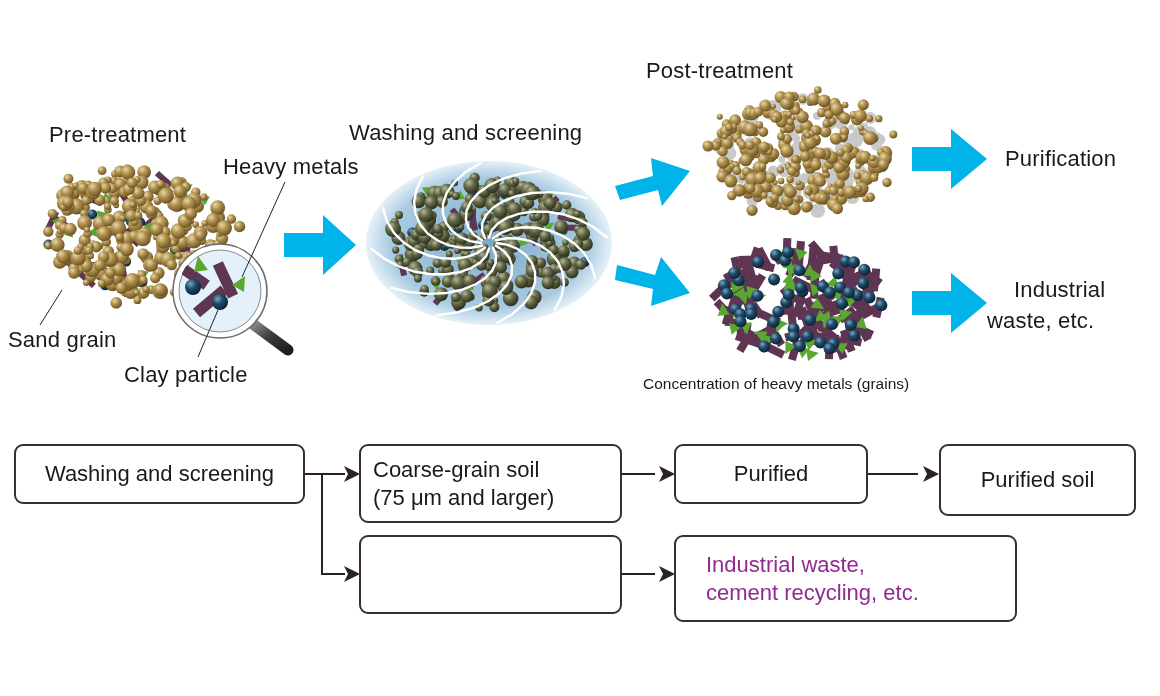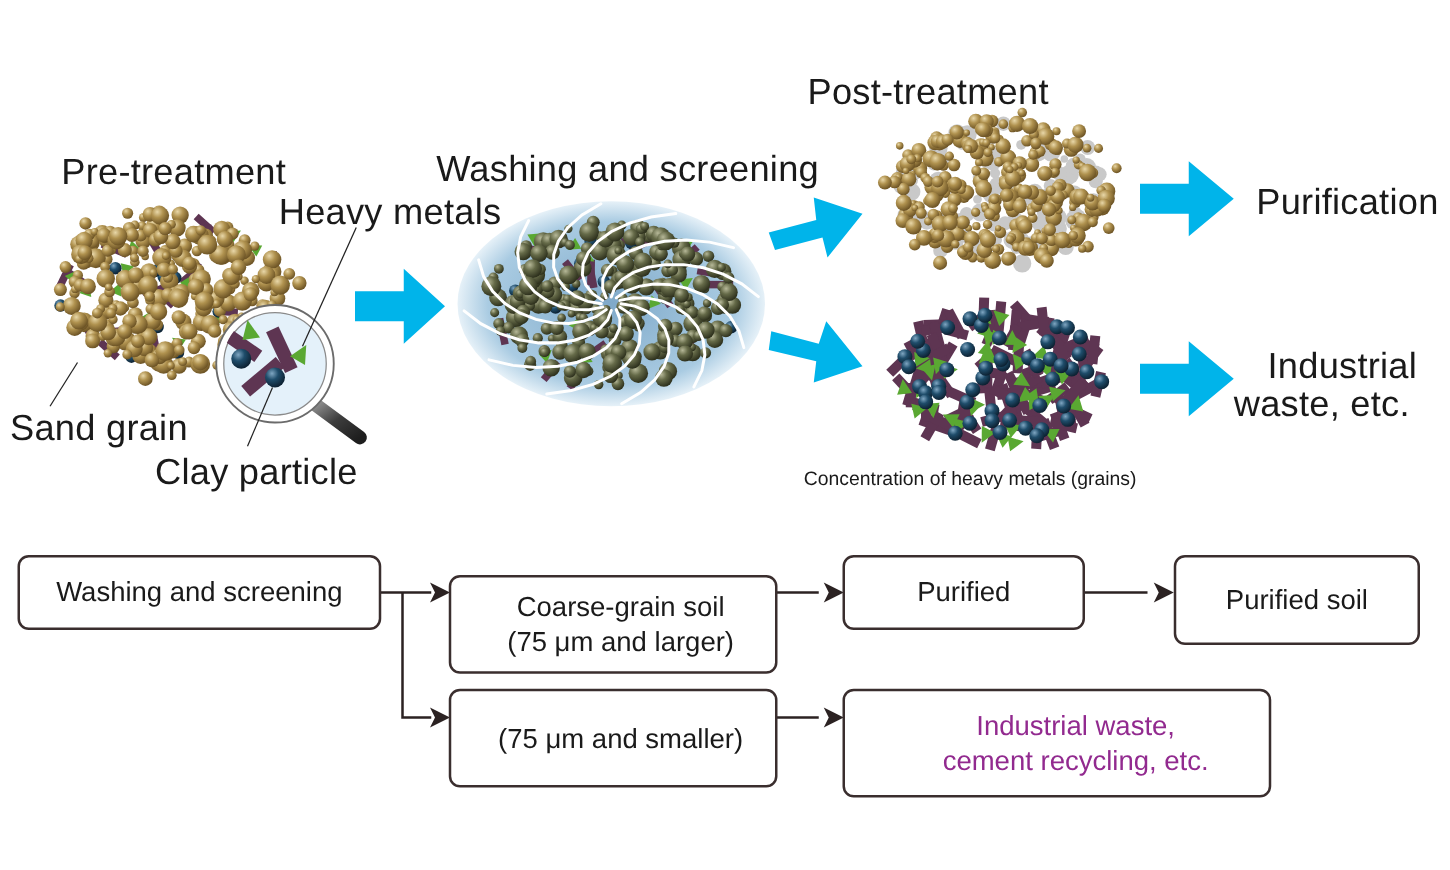--- a/index.html
+++ b/index.html
@@ -1,23 +1,23 @@
 <!DOCTYPE html>
 <html><head>
 <meta charset="utf-8">
 <style>
   html, body { margin:0; padding:0; background:#ffffff; }
   body { width:1160px; height:696px; position:relative; overflow:hidden; font-family:"Liberation Sans", "DejaVu Sans", sans-serif; color:#1a1a1a; }
-  .lbl { position:absolute; white-space:nowrap; font-size:29px; letter-spacing:0.2px; }
+  .lbl { position:absolute; white-space:nowrap; font-size:22px; letter-spacing:0.2px; }
   .lbl-sm { position:absolute; white-space:nowrap; font-size:15.5px; }
   svg.illus { position:absolute; left:0; top:0; }
   .box { position:absolute; border:2px solid #3a2e2e; border-radius:9px; background:#fff; box-sizing:border-box; font-size:22px; color:#1a1a1a; display:flex; flex-direction:column; justify-content:center; }
   .box .line { white-space:nowrap; line-height:28px; }
   .center { align-items:center; text-align:center; }
-  .left { align-items:center; padding-left:12px;margin-top:16px; }
+  .left { align-items:flex-start; padding-left:12px; }
   .purple { color:#922a8f; }
 </style>
 </head>
 <body>
 
 <svg class="illus" width="1160" height="420" viewBox="0 0 1160 420">
   <defs>
     <radialGradient id="gSand" cx="35%" cy="30%" r="70%">
       <stop offset="0%" stop-color="#e8d7a8"></stop>
       <stop offset="45%" stop-color="#b0924f"></stop>
@@ -1351,21 +1351,20 @@
 <div class="box center" style="left:14px; top:444px; width:291px; height:60px;">
   <span class="line">Washing and screening</span>
 </div>
 
 <div class="box left" style="left:359px; top:444px; width:263px; height:79px;">
   <span class="line">Coarse-grain soil</span>
   <span class="line">(75 μm and larger)</span>
 </div>
 
 <div class="box left" style="left:359px; top:535px; width:263px; height:79px;">
-  <span class="line">(75 μm and smaller)</span>
 </div>
 
 <div class="box center" style="left:674px; top:444px; width:194px; height:60px;">
   <span class="line">Purified</span>
 </div>
 
 <div class="box center" style="left:939px; top:444px; width:197px; height:72px;">
   <span class="line">Purified soil</span>
 </div>
 

